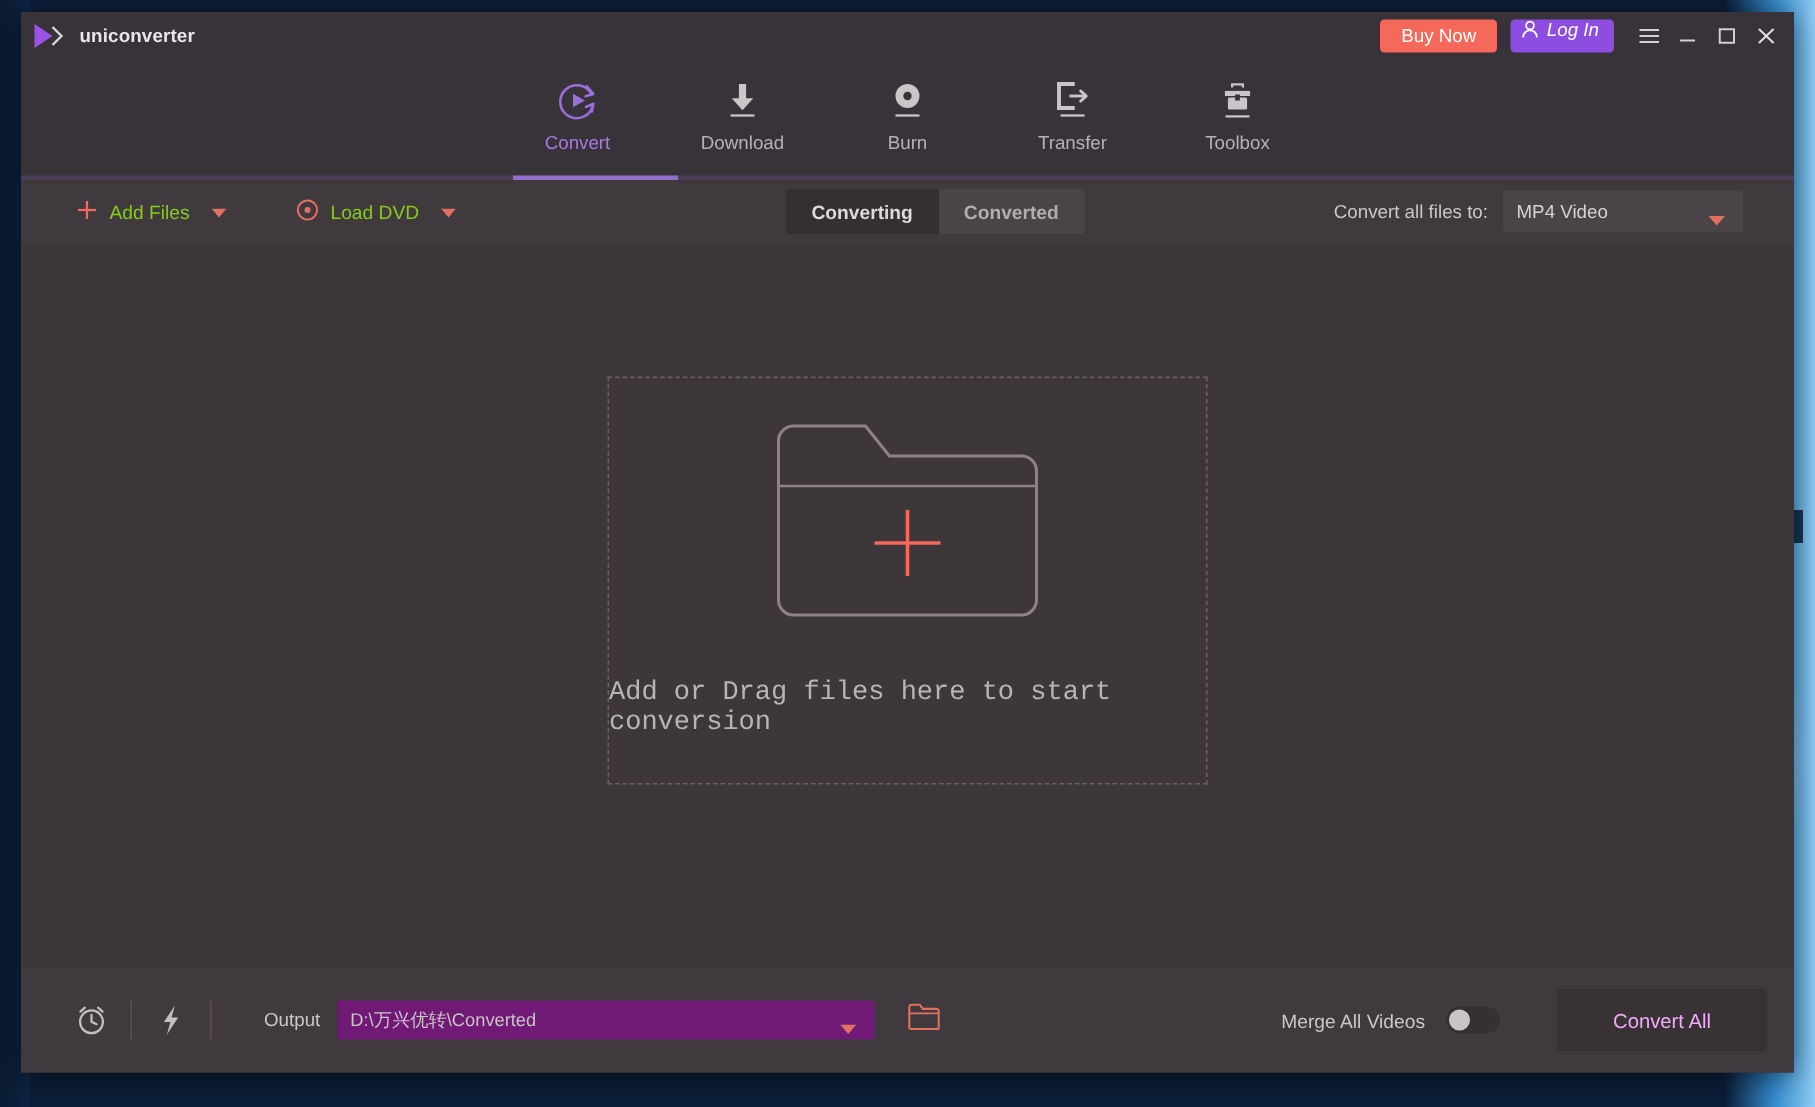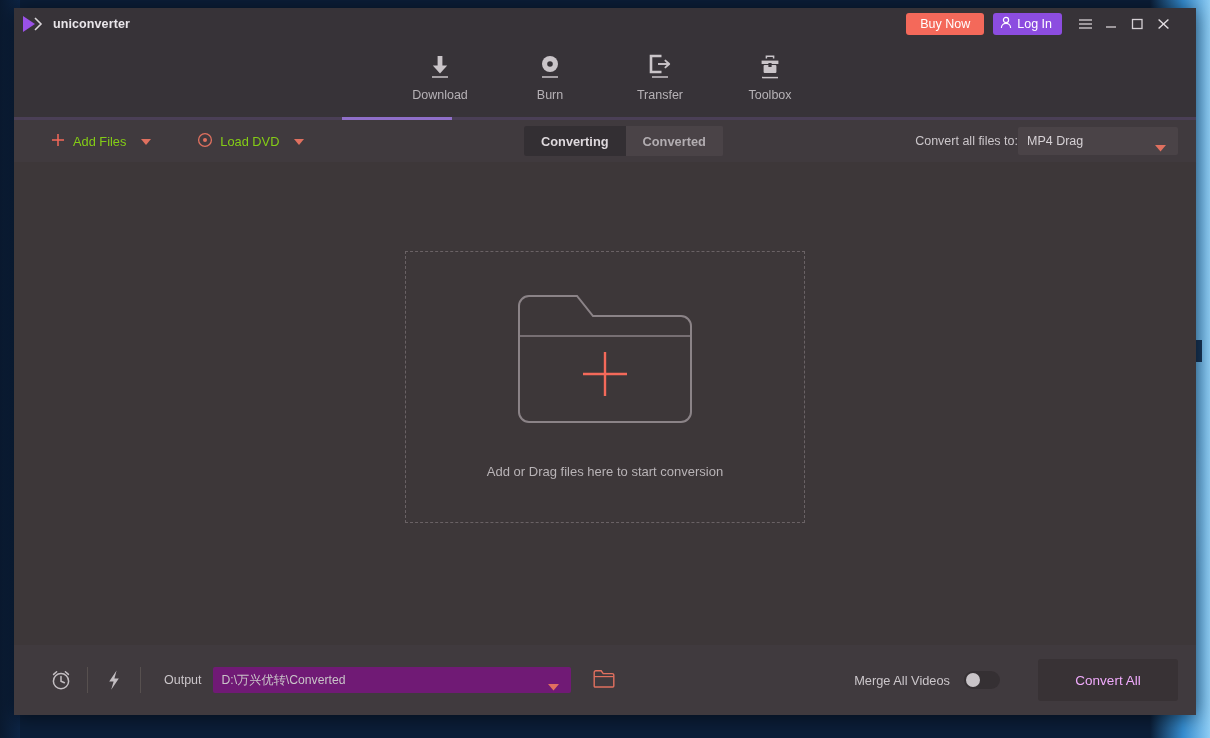--- a/index.html
+++ b/index.html
@@ -64,32 +64,32 @@
   }
   .titlebar {
     position: absolute; left: 0; top: 0; right: 0; height: 32px;
     display: flex; align-items: center;
   }
   .brand { display: flex; align-items: center; gap: 9px; padding-left: 8px; }
   .brand-logo { width: 22px; height: 18px; position: relative; }
   .brand-name { color: #e9e6ea; font-size: 12.5px; font-weight: bold; letter-spacing: .1px; }
 
   .titlebar-right {
-    margin-left: auto; display: flex; align-items: center; gap: 0; padding-right: 20px;
+    margin-left: auto; display: flex; align-items: center; gap: 0; padding-right: 6px;
   }
   .btn-buy {
     background: #f4695a; color: #fff; font-size: 12.5px;
     border: none; border-radius: 3px; height: 22px; padding: 0 14px;
     cursor: pointer; font-family: inherit;
   }
   .btn-login {
     background: #8c4de0; color: #fff; font-size: 12.5px;
     border: none; border-radius: 3px; height: 22px; padding: 0 10px 0 7px;
     margin-left: 9px; cursor: pointer; font-family: inherit;
-    display: flex; align-items: center; gap: 5px;
+    display: flex; align-items: flex-start; gap: 5px; font-style: italic;
   }
   .win-ctrl {
     width: 26px; height: 30px; display: flex; align-items: center; justify-content: center;
     cursor: pointer;
   }
   .win-ctrl:first-of-type { margin-left: 10px; }
 
   
   .navtabs {
     position: absolute; left: 0; right: 0; top: 32px; height: 80px;
@@ -128,22 +128,22 @@
     position: absolute; left: 510px; top: 6px;
     display: flex; background: #4a4347; border-radius: 2px; overflow: hidden;
   }
   .seg {
     height: 30px; padding: 0 17px; display: flex; align-items: center;
     font-size: 12.8px; color: #b2adb1; cursor: pointer; background: #4a4347; font-weight: bold;
   }
   .seg.active { background: #332f33; color: #ded9dd; }
 
   .convert-to {
-    position: absolute; right: 18px; top: 0; height: 42px;
-    display: flex; align-items: center; gap: 0;
+    position: absolute; right: 34px; top: 0; height: 42px;
+    display: flex; align-items: center; gap: 10px;
   }
   .convert-to-label { font-size: 12.5px; color: #cbc6ca; }
   .format-select {
     width: 160px; height: 28px; background: #4a4347; border-radius: 2px;
     display: flex; align-items: center; padding: 0 9px; cursor: pointer;
     position: relative;
   }
   .format-value { font-size: 12.5px; color: #d6d1d5; }
   .format-caret { position: absolute; right: 12px; top: 11px; }
 
@@ -153,30 +153,30 @@
     display: flex; align-items: center; justify-content: center;
   }
   .dropzone {
     width: 400px; height: 272px;
     border: 1px dashed #6a6265;
     display: flex; flex-direction: column; align-items: center; justify-content: center;
     margin-top: -34px;
     cursor: pointer;
   }
   .folder-icon { width: 176px; height: 130px; position: relative; }
-  .dropzone-text { margin-top: 40px; font-size: 13px; color: #b8b3b6; }
+  .dropzone-text { margin-top: 40px; font-size: 18px; color: #b8b3b6; font-family: Liberation Mono, monospace; }
 
   
   .bottombar {
     height: 70px; background: #403a3e; flex: 0 0 auto;
     display: flex; align-items: center; position: relative;
   }
   .bb-icon { width: 30px; height: 30px; display: flex; align-items: center; justify-content: center; cursor: pointer; }
   .bb-sep { width: 1px; height: 26px; background: #57504f; margin: 0 11px; }
-  .output-label { font-size: 12.5px; color: #cbc6ca; margin-left: 12px; }
+  .output-label { font-size: 12.5px; color: #cbc6ca; margin-left: 24px; }
   .output-field {
     width: 358px; height: 26px; background: #701a75; border-radius: 2px;
     margin-left: 11px; display: flex; align-items: center; padding: 0 9px;
     position: relative; cursor: text;
   }
   .output-value { font-size: 12.2px; color: #c9c4c8; }
   .output-caret { position: absolute; right: 12px; top: 10px; }
   .folder-open-btn { margin-left: 22px; cursor: pointer; display: flex; align-items: center; }
 
   .bb-right { margin-left: auto; display: flex; align-items: center; padding-right: 18px; }
@@ -258,20 +258,31 @@
                 <line x1="1.6" y1="1.4" x2="11.4" y2="10.6"></line>
                 <line x1="11.4" y1="1.4" x2="1.6" y2="10.6"></line>
               </g>
             </svg>
           </span>
         </div>
       </div>
 
       <div class="navtabs">
 
+        <div class="navtab active">
+          <span class="ico">
+            <svg width="30" height="30" viewBox="0 0 30 30">
+              <path d="M24.5 11.2 A11 11 0 1 0 25.2 18.4" fill="none" stroke="#9a6fdd" stroke-width="1.7" stroke-linecap="round"></path>
+              <path d="M21.2 5.6 L25.6 10.6 L20.4 12.2" fill="none" stroke="#9a6fdd" stroke-width="1.7" stroke-linecap="round" stroke-linejoin="round"></path>
+              <path d="M24.6 22.4 L25.6 17.2 L20.6 19.3" fill="none" stroke="#9a6fdd" stroke-width="1.7" stroke-linecap="round" stroke-linejoin="round"></path>
+              <polygon points="12,10.5 20,15 12,19.5" fill="#9a6fdd"></polygon>
+            </svg>
+          </span>
+          <span class="lbl">Convert</span>
+        </div>
 
         <div class="navtab">
           <span class="ico">
             <svg width="30" height="30" viewBox="0 0 30 30">
               <rect x="12.6" y="4" width="4.8" height="11" fill="#cac5c9"></rect>
               <polygon points="7.8,13.5 22.2,13.5 15,21.5" fill="#cac5c9"></polygon>
               <line x1="7" y1="25" x2="23" y2="25" stroke="#cac5c9" stroke-width="1.5"></line>
             </svg>
           </span>
           <span class="lbl">Download</span>
@@ -353,21 +364,21 @@
       </div>
 
       <div class="seg-wrap">
         <div class="seg active">Converting</div>
         <div class="seg">Converted</div>
       </div>
 
       <div class="convert-to">
         <span class="convert-to-label">Convert all files to:</span>
         <div class="format-select">
-          <span class="format-value">MP4 Drag</span>
+          <span class="format-value">MP4 Video</span>
           <span class="format-caret">
             <svg width="11" height="7" viewBox="0 0 11 7">
                 <polygon points="0,0 11,0 5.5,6.4" fill="#e0705f"></polygon>
               </svg>
           </span>
         </div>
       </div>
     </div>
 
     <div class="main">

